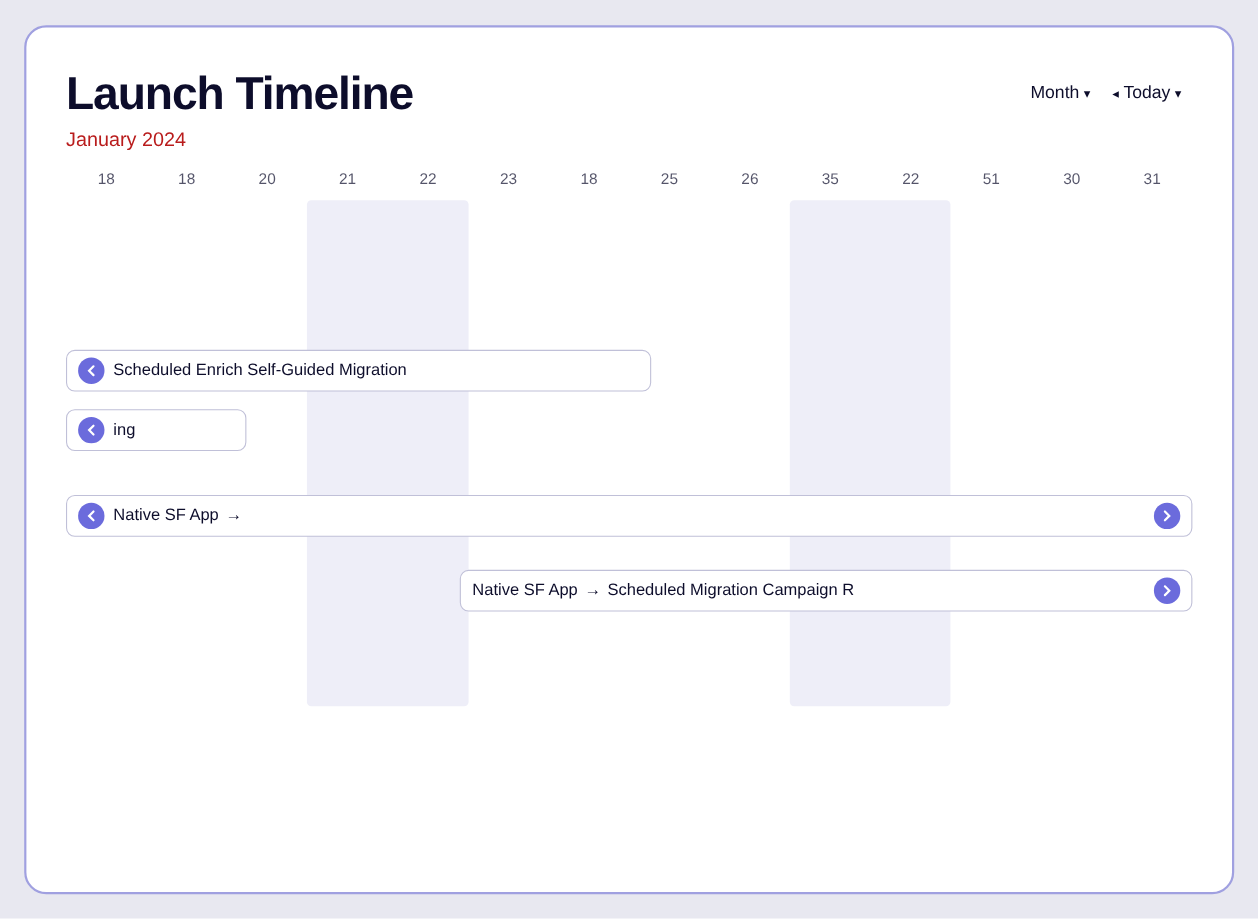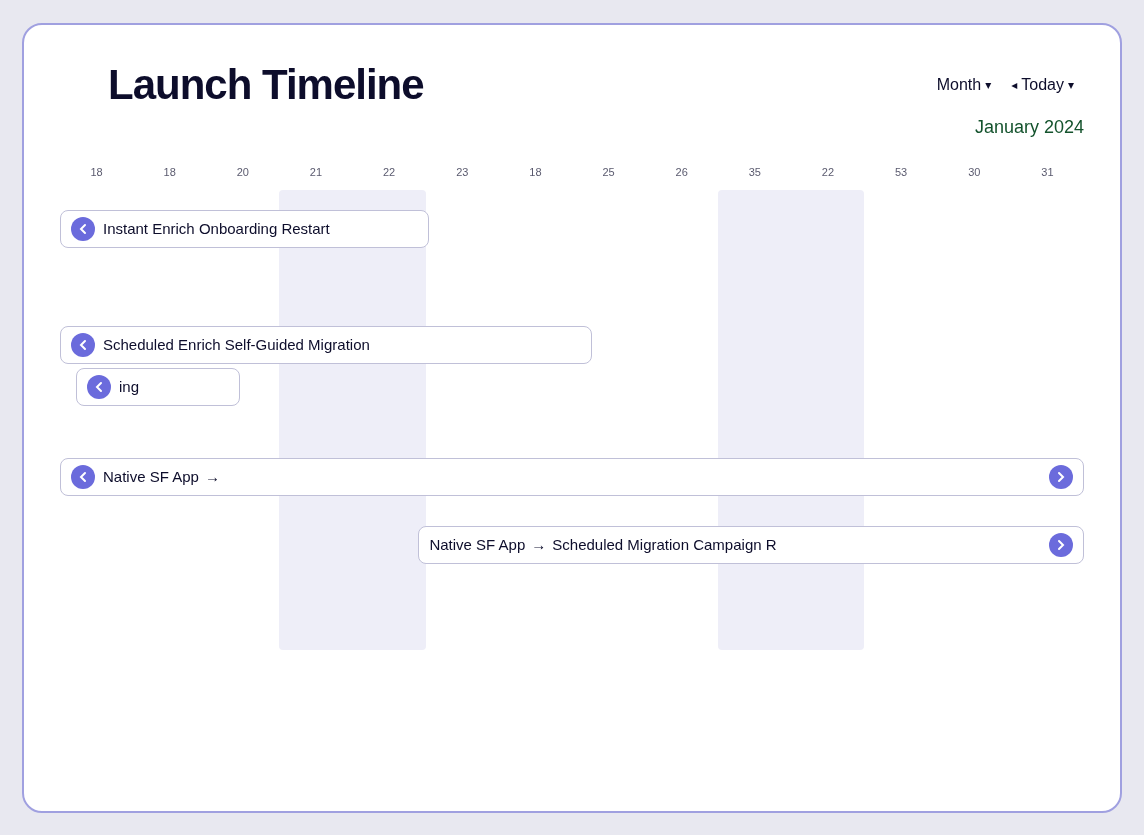--- a/index.html
+++ b/index.html
@@ -19,21 +19,20 @@
       width: 1100px;
       min-height: 790px;
       position: relative;
       overflow: hidden;
     }
     .header-row {
       display: flex;
       align-items: center;
       justify-content: space-between;
       margin-bottom: 8px;
-      margin-left: 48px;
     }
     .title {
       font-size: 42px;
       font-weight: 800;
       color: #0d0d2b;
       letter-spacing: -1px;
     }
     .controls {
       display: flex;
       align-items: center;
@@ -49,37 +48,36 @@
       cursor: pointer;
       padding: 6px 10px;
       border-radius: 6px;
     }
     .chevron {
       font-size: 12px;
       color: #0d0d2b;
     }
     .subtitle {
       font-size: 18px;
-      color: #14532d;
-      margin-bottom: 28px;
+      color: #b91c1c;
+      margin-bottom: 16px;
       font-weight: 400;
-      text-align: right;
     }
     .calendar-area {
       position: relative;
       width: 100%;
     }
     .days-row {
       display: grid;
       grid-template-columns: repeat(14, 1fr);
       margin-bottom: 12px;
     }
     .day-label {
       text-align: center;
-      font-size: 11px;
+      font-size: 14px;
       color: #0d0d2b;
       opacity: 0.7;
       font-weight: 400;
     }
     .timeline-body {
       position: relative;
       width: 100%;
       min-height: 460px;
     }
     
@@ -179,55 +177,45 @@
       <div class="day-label">18</div>
       <div class="day-label">20</div>
       <div class="day-label">21</div>
       <div class="day-label">22</div>
       <div class="day-label">23</div>
       <div class="day-label">18</div>
       <div class="day-label">25</div>
       <div class="day-label">26</div>
       <div class="day-label">35</div>
       <div class="day-label">22</div>
-      <div class="day-label">53</div>
+      <div class="day-label">51</div>
       <div class="day-label">30</div>
       <div class="day-label">31</div>
     </div>
 
     <div class="timeline-body">
 
       <div class="col-highlight" style="left: 21.43%; width: 14.28%;"></div>
 
       <div class="col-highlight" style="left: 64.28%; width: 14.28%;"></div>
 
-      <div class="event-row" style="top: 10px; position: absolute; width: 100%;">
-        <div class="event-bar outlined" style="left: 0; width: 36%;">
-          <span class="arrow-left">
-            <svg viewBox="0 0 12 12">
-                <path d="M8 2L4 6l4 4" stroke="#fff" stroke-width="2" fill="none" stroke-linecap="round"></path>
-              </svg>
-          </span>
-          <span>Instant Enrich Onboarding Restart</span>
-        </div>
-      </div>
 
 
       <div class="event-row" style="top: 126px; position: absolute; width: 100%;">
         <div class="event-bar outlined" style="left: 0; width: 52%;">
           <span class="arrow-left">
             <svg viewBox="0 0 12 12">
                 <path d="M8 2L4 6l4 4" stroke="#fff" stroke-width="2" fill="none" stroke-linecap="round"></path>
               </svg>
           </span>
           <span>Scheduled Enrich Self-Guided Migration</span>
         </div>
       </div>
 
-      <div class="event-row" style="top: 168px; position: absolute; width: 100%; margin-left: 16px;">
+      <div class="event-row" style="top: 180px; position: absolute; width: 100%;">
         <div class="event-bar outlined" style="left: 0; width: 16%;">
           <span class="arrow-left">
             <svg viewBox="0 0 12 12">
                 <path d="M8 2L4 6l4 4" stroke="#fff" stroke-width="2" fill="none" stroke-linecap="round"></path>
               </svg>
           </span>
           <span>ing</span>
         </div>
       </div>
 

